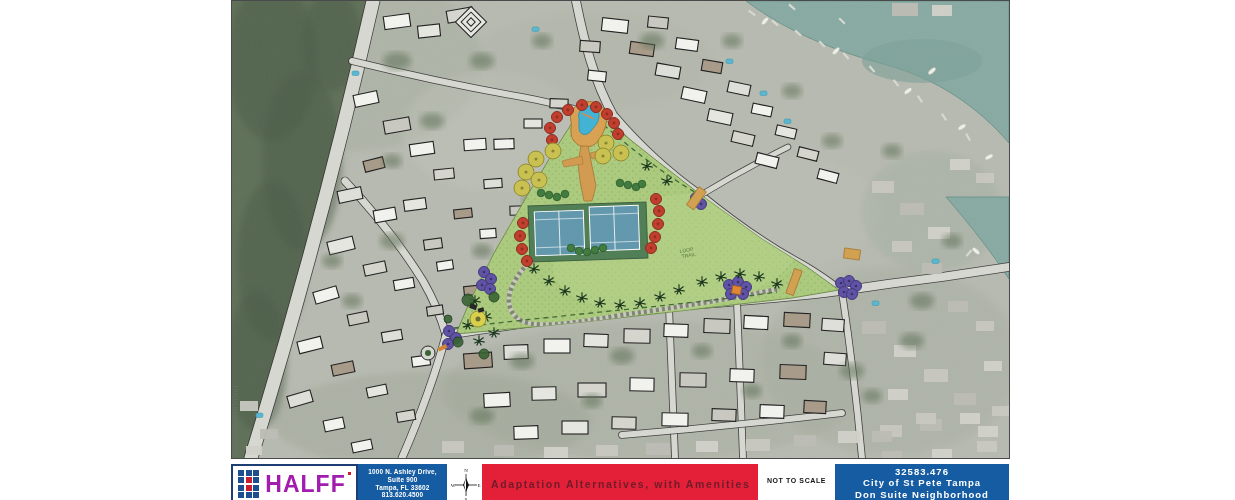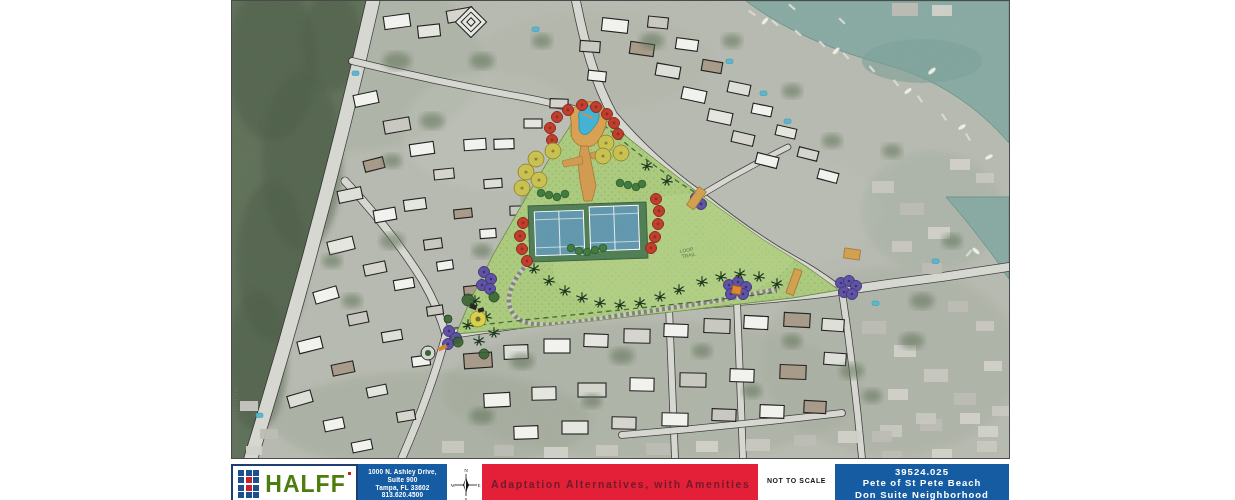--- a/index.html
+++ b/index.html
@@ -11,21 +11,21 @@
   .plot-stamp{position:absolute;left:234px;top:386px;width:4px;height:70px;opacity:.55;
               background:repeating-linear-gradient(180deg,#6e6e6e 0 1px,transparent 1px 2.6px);}
   
   .title-block{position:absolute;left:231px;top:464px;width:778px;height:44px;}
   .tb-box{position:absolute;top:0;height:40px;box-sizing:border-box;}
   .tb-logo{left:0;width:127px;background:#ffffff;border:2px solid #1c3e73;
            display:flex;align-items:center;justify-content:center;gap:6px;}
   .logo-grid{display:grid;grid-template-columns:repeat(3,6px);grid-auto-rows:6px;gap:1.5px;}
   .logo-grid span{display:block;width:6px;height:6px;background:#1c4f8f;}
   .logo-grid span.r{background:#c8202f;}
-  .logo-text{color:#4d7c0f;font-size:23px;font-weight:bold;letter-spacing:1px;line-height:1;}
+  .logo-text{color:#a21caf;font-size:23px;font-weight:bold;letter-spacing:1px;line-height:1;}
   .reg{width:3px;height:3px;background:#c8202f;align-self:flex-start;margin-top:6px;margin-left:-4px;}
   .tb-address{left:127px;width:89px;background:#155ca2;color:#fff;text-align:center;
               font-size:6.4px;font-weight:bold;line-height:7.8px;padding-top:4px;letter-spacing:.2px;}
   .tb-compass{left:218px;width:33px;background:#fff;display:flex;align-items:center;justify-content:center;}
   .tb-title{left:251px;width:276px;background:#e32038;color:#701c2a;
             font-size:10.5px;font-weight:bold;letter-spacing:1.6px;white-space:nowrap;
             display:flex;align-items:center;padding-left:9px;}
   .tb-scale{left:529px;width:73px;background:#fff;color:#111;
             font-size:7px;font-weight:bold;letter-spacing:.6px;text-align:center;padding-top:13px;}
   .tb-project{left:604px;width:174px;background:#155ca2;color:#fff;text-align:center;
@@ -475,19 +475,19 @@
         <text x="2" y="21" text-anchor="middle">W</text>
         <text x="28" y="21" text-anchor="middle">E</text>
       </svg>
     </div>
 
     <div class="tb-box tb-title">Adaptation Alternatives, with Amenities</div>
 
     <div class="tb-box tb-scale">NOT TO SCALE</div>
 
     <div class="tb-box tb-project">
-      <div>39524.025</div>
-      <div>Pete of St Pete Beach</div>
+      <div>32583.476</div>
+      <div>City of St Pete Tampa</div>
       <div>Don Suite Neighborhood</div>
     </div>
 
   </div>
 </div>
 
 </body></html>

